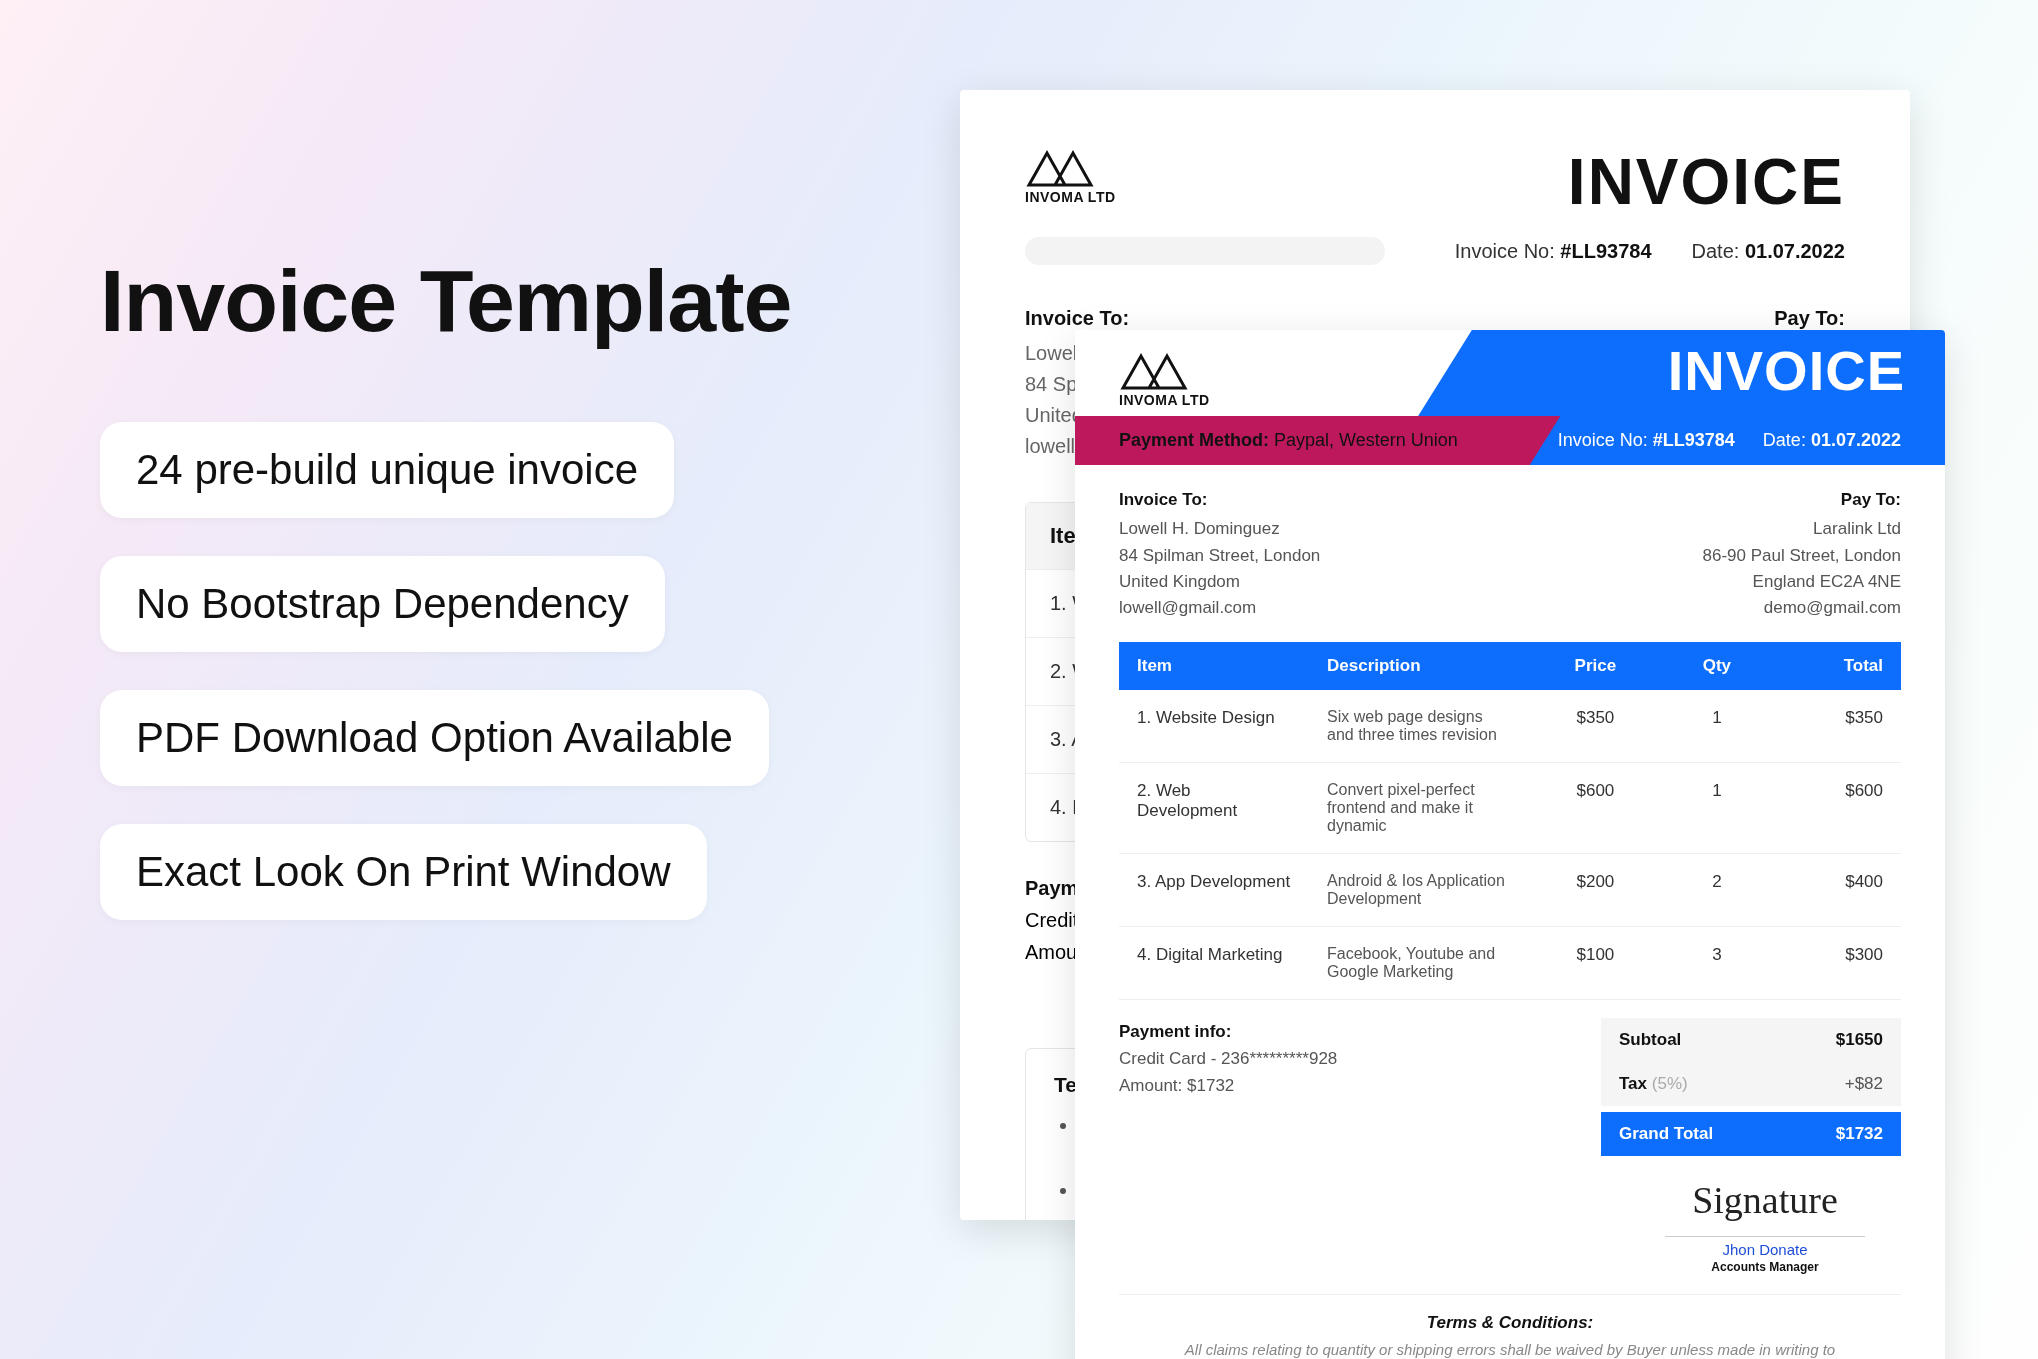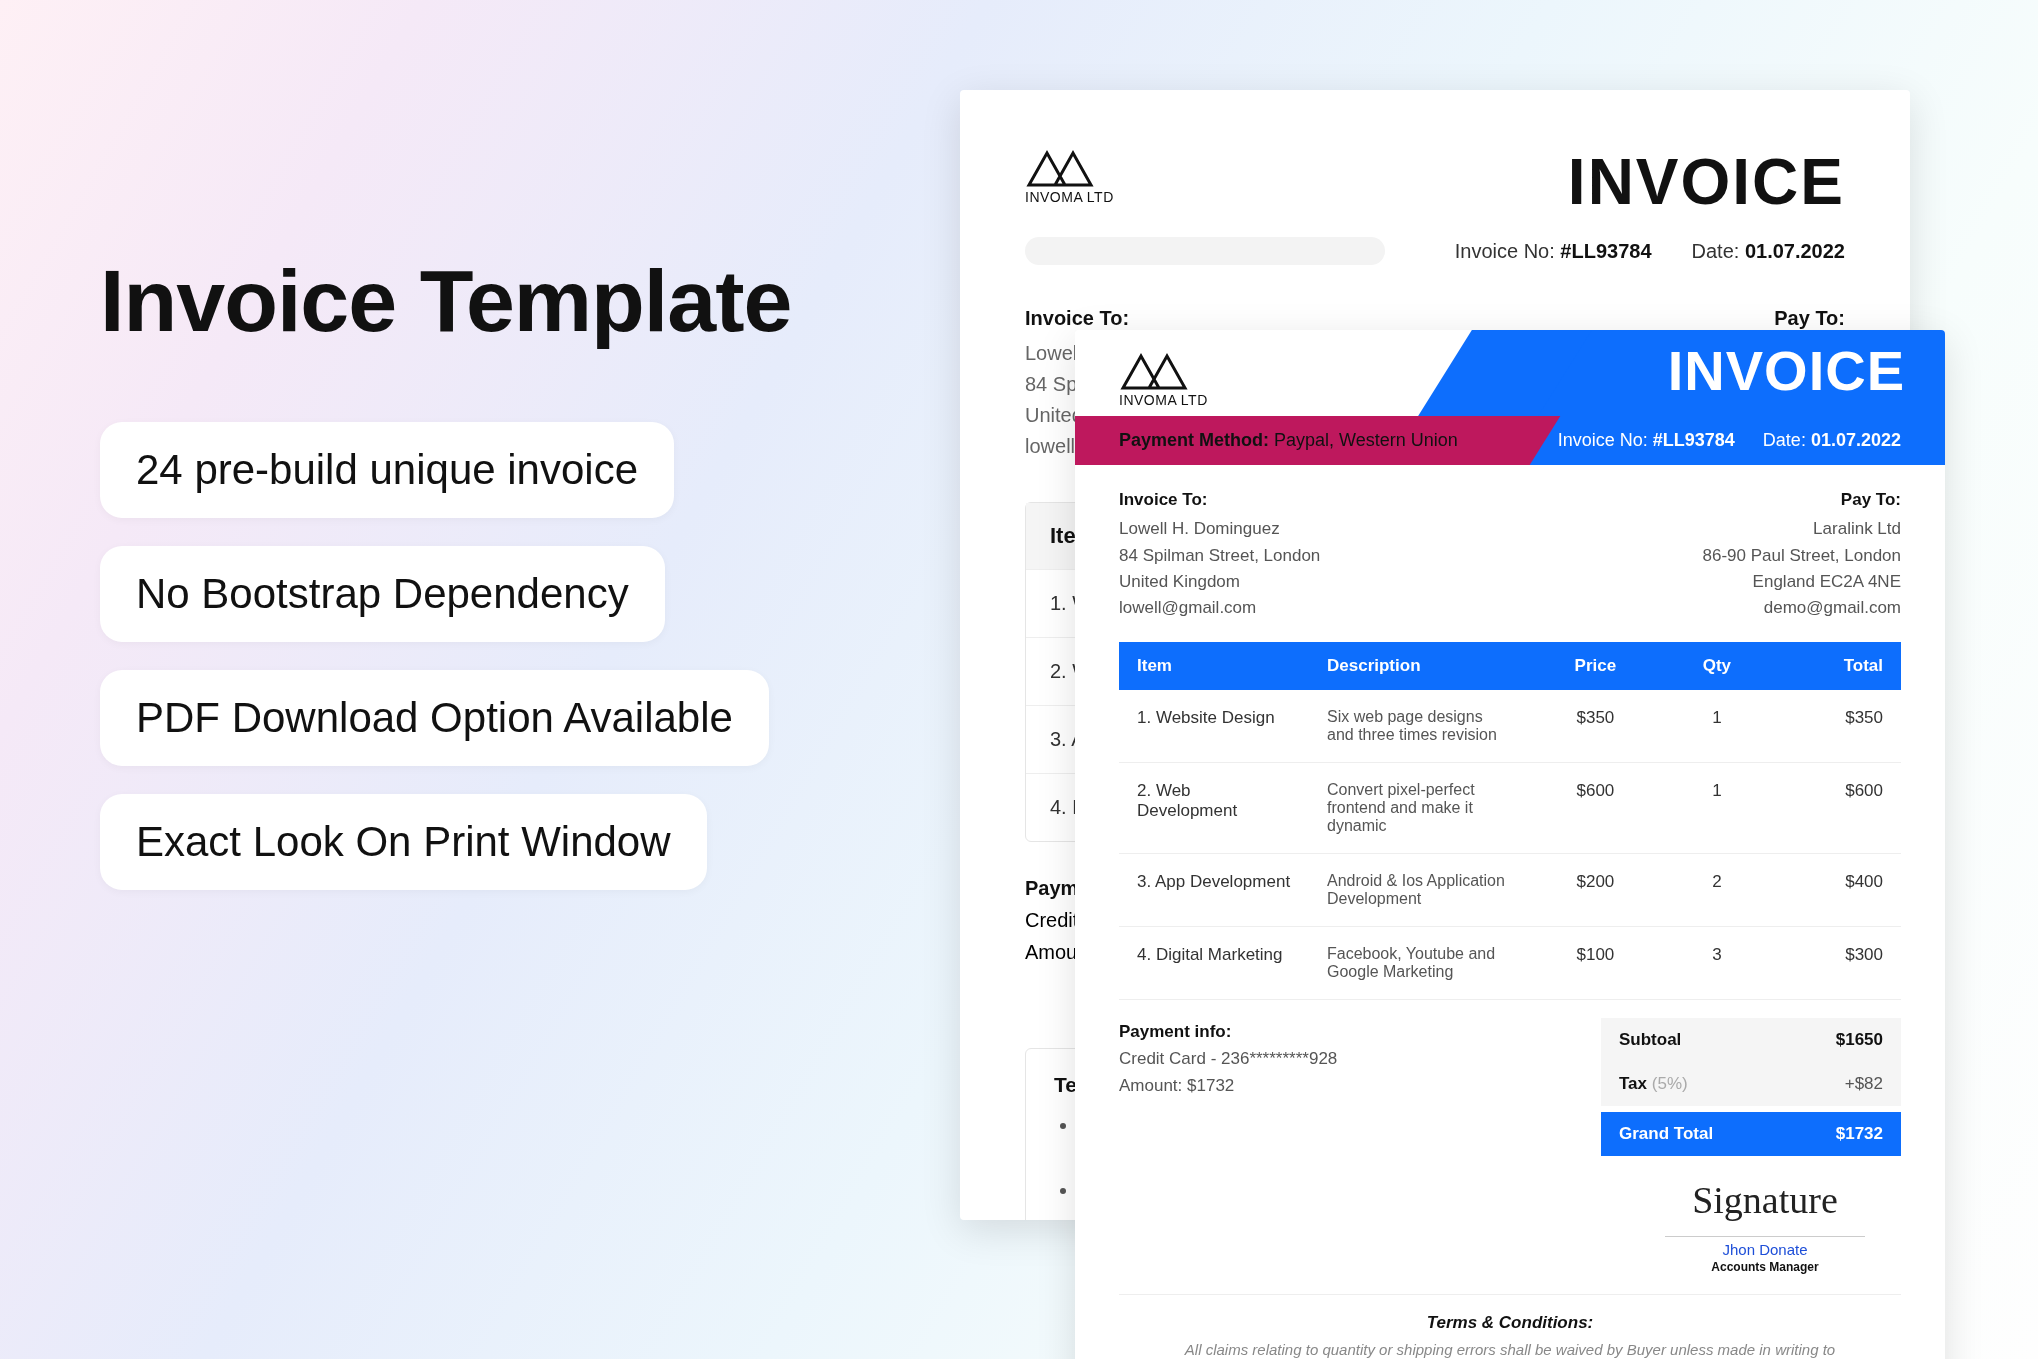--- a/index.html
+++ b/index.html
@@ -24,21 +24,21 @@
   letter-spacing: -1px;
   margin-bottom: 70px;
 }
 .feature-pill {
   background: #fff;
   border-radius: 22px;
   padding: 24px 36px;
   font-size: 42px;
   font-weight: 500;
   color: #111;
-  margin-bottom: 28px;
+  margin-bottom: 38px;
   display: inline-block;
   box-shadow: 0 2px 8px rgba(0,0,0,0.04);
 }
 .invoice-card {
   position: absolute;
   background: #fff;
   box-shadow: 0 10px 40px rgba(0,0,0,0.12);
   border-radius: 4px;
 }
 .invoice-back {
@@ -52,21 +52,21 @@
 .invoice-front {
   left: 1075px;
   top: 330px;
   width: 870px;
   padding: 0;
   overflow: hidden;
 }
 .inv-header-row { display: flex; justify-content: space-between; align-items: flex-start; }
 .logo-block { display: flex; flex-direction: column; }
 .logo-svg { width: 70px; height: 42px; }
-.logo-text { font-size: 14px; font-weight: 400; letter-spacing: 0.5px; color: #111; margin-top: 2px; }
+.logo-text { font-size: 14px; font-weight: 700; letter-spacing: 0.5px; color: #111; margin-top: 2px; }
 .inv-title-back { font-size: 64px; font-weight: 800; letter-spacing: 2px; color: #111; }
 .meta-bar-back {
   display: flex; justify-content: flex-end; align-items: center;
   margin-top: 18px; font-size: 20px; color: #555; gap: 40px;
 }
 .meta-bar-back .lbl { color: #333; }
 .meta-bar-back .val { font-weight: 700; color: #111; }
 .meta-bar-back-bg {
   background: #f3f3f3; border-radius: 20px; height: 28px; flex: 1; margin-right: 30px;
 }

